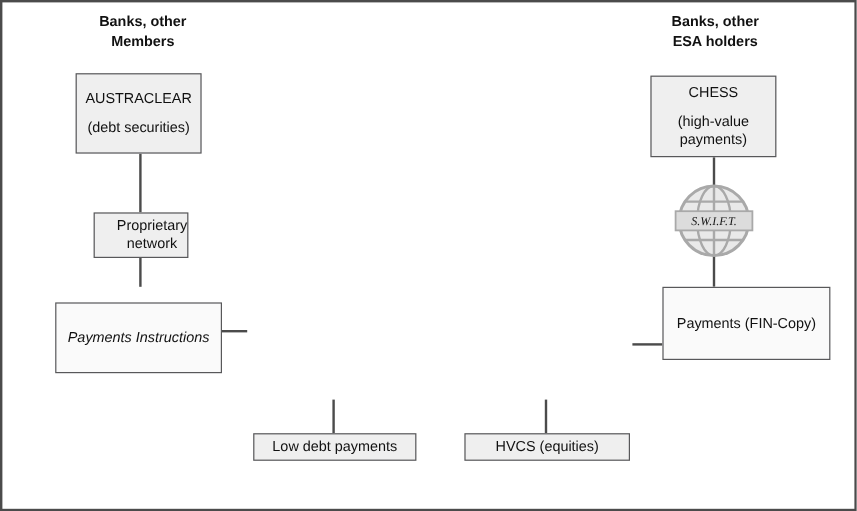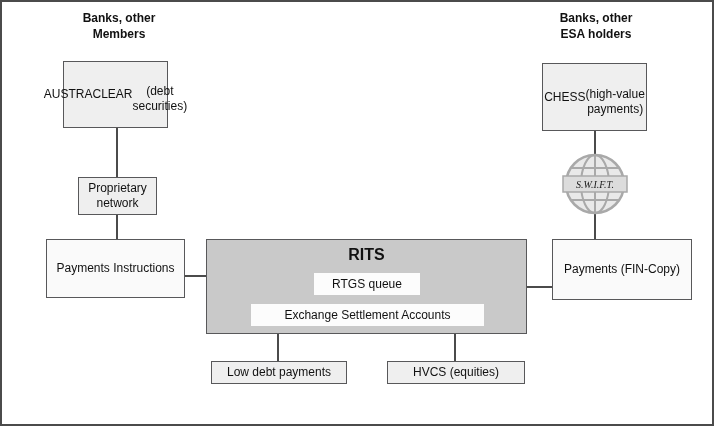--- a/index.html
+++ b/index.html
@@ -26,21 +26,21 @@
     text-align: center;
     line-height: 1.3;
     white-space: pre-line;
   }
   .box {
     position: absolute;
     box-sizing: border-box;
     border: 1.5px solid #58585a;
     background: #efefef;
     display: flex;
-    flex-direction: row;
+    flex-direction: column;
     align-items: center;
     justify-content: center;
     text-align: center;
     font-size: 12px;
     color: #111;
     line-height: 1.25;
     white-space: pre-line;
   }
   .box.light { background: #fafafa; gap: 10px; }
   .box .gap { margin-top: 9px; }
@@ -100,38 +100,29 @@
   <div class="hdr" style="left:47px; top:9px; width:140px;">Banks, other
 Members</div>
   <div class="hdr" style="left:524px; top:9px; width:140px;">Banks, other
 ESA holders</div>
 
   <div class="box" style="left:61px; top:59px; width:105px; height:67px;">
     <div>AUSTRACLEAR</div>
     <div class="gap">(debt securities)</div>
   </div>
 
-  <div class="box" style="left:76px; top:175px; width:79px; height:38px;">
+  <div class="box" style="left:76px; top:175px; width:79px; height:38px;align-items:flex-end;">
     <div>Proprietary
 network</div>
   </div>
 
-  <div class="box light" style="left:44px; top:237px; width:139px; height:59px;">
+  <div class="box light" style="left:44px; top:250px; width:139px; height:59px;font-style:italic;">
     <div>Payments Instructions</div>
   </div>
 
-  <div class="rits">
-    <div class="rits-title">RITS</div>
-    <div class="inner-box" style="left:107px; top:33px; width:106px; height:22px;">
-      <span>RTGS queue</span>
-    </div>
-    <div class="inner-box" style="left:44px; top:64px; width:233px; height:22px;">
-      <span>Exchange Settlement Accounts</span>
-    </div>
-  </div>
 
   <div class="box" style="left:540px; top:61px; width:105px; height:68px;">
     <div>CHESS</div>
     <div class="gap">(high-value
 payments)</div>
   </div>
 
   <svg class="globe" width="68" height="64" viewBox="0 0 68 64">
     <defs>
       <clipPath id="globeclip">

